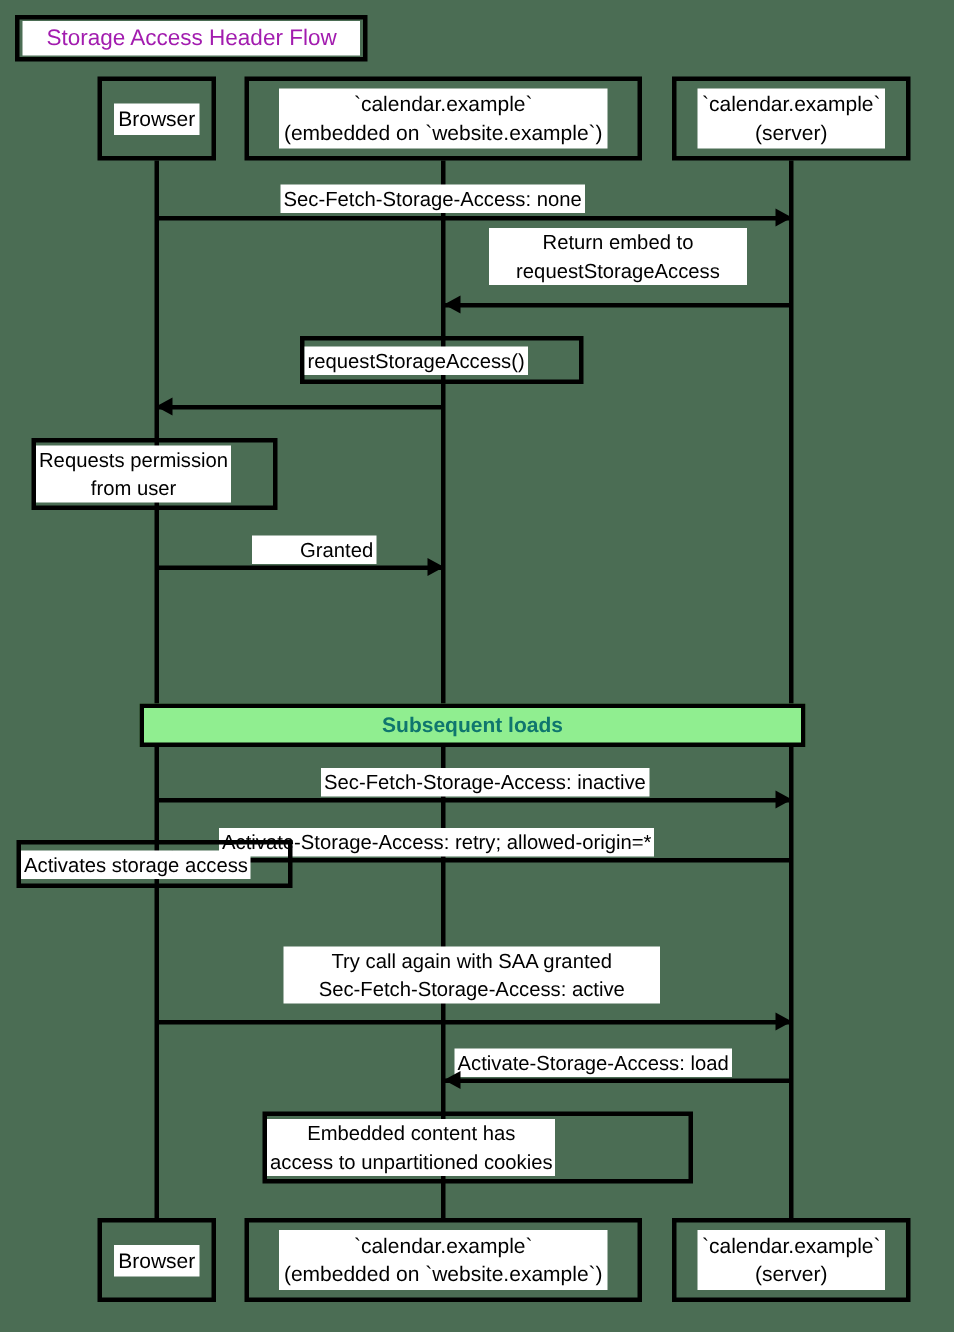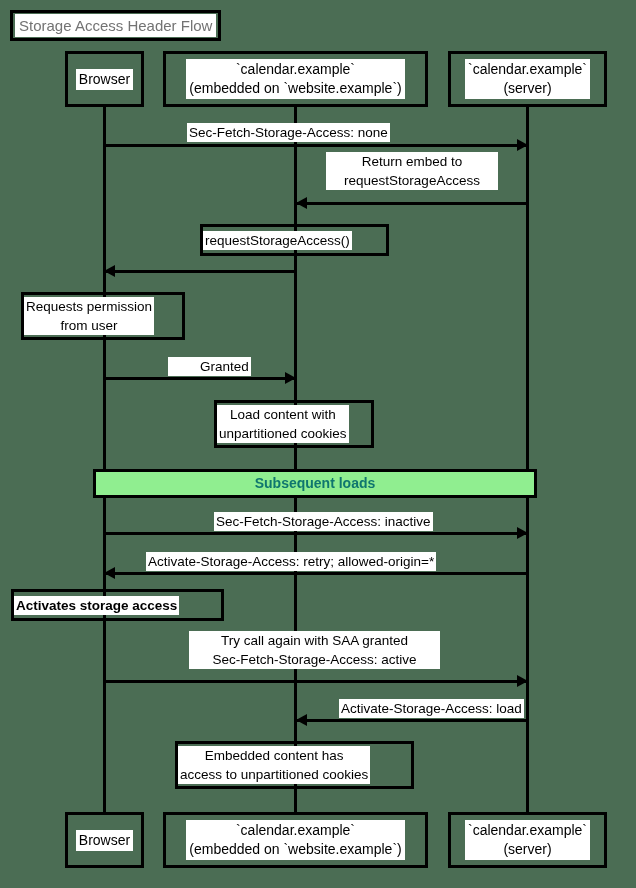--- a/index.html
+++ b/index.html
@@ -20,24 +20,24 @@
     position: absolute;
     left: 10px;
     top: 10px;
     border: 3px solid #000;
     background: transparent;
     padding: 1px 2px;
   }
   .title-frame .title-text {
     display: block;
     background: #ffffff;
-    color: #737373;
+    color: #a21caf;
     font-size: 15px;
     line-height: 21px;
-    padding: 1px 4px;
+    padding: 1px 16px;
     white-space: nowrap;
   }
   
   .participant {
     position: absolute;
     border: 3px solid #000;
     background: transparent;
     display: flex;
     align-items: center;
     justify-content: center;
@@ -166,51 +166,47 @@
 
   <div class="note" style="left:21px; top:292px; width:164px; height:48px;">
     <span class="note-text">Requests permission
 from user</span>
   </div>
 
   <div class="msg-label" style="left:168px; top:357px;padding-left:32px;">Granted</div>
   <div class="msg-line" style="left:104px; top:377px; width:192px;"></div>
   <div class="arrow-head right" style="left:285px; top:372px;"></div>
 
-  <div class="note" style="left:214px; top:400px; width:160px; height:48px;">
-    <span class="note-text">Load content with
-unpartitioned cookies</span>
-  </div>
 
   <div class="divider" style="left:93px; top:469px; width:444px; height:29px; background:#90ee90;">
     <span class="divider-text">Subsequent loads</span>
   </div>
 
   <div class="msg-label" style="left:188px; top:512px;margin-left:26px;">Sec-Fetch-Storage-Access: inactive</div>
   <div class="msg-line" style="left:104px; top:532px; width:424px;"></div>
   <div class="arrow-head right" style="left:517px; top:527px;"></div>
 
   <div class="msg-label" style="left:146px; top:552px;">Activate-Storage-Access: retry; allowed-origin=*</div>
   <div class="msg-line" style="left:104px; top:572px; width:424px;"></div>
   <div class="arrow-head left" style="left:104px; top:567px;"></div>
 
-  <div class="note" style="left:11px; top:589px; width:213px; height:32px;font-weight:bold;">
+  <div class="note" style="left:11px; top:560px; width:184px; height:32px;">
     <span class="note-text">Activates storage access</span>
   </div>
 
   <div class="msg-label" style="left:189px; top:631px; width:247px;">Try call again with SAA granted
 Sec-Fetch-Storage-Access: active</div>
   <div class="msg-line" style="left:104px; top:680px; width:424px;"></div>
   <div class="arrow-head right" style="left:517px; top:675px;"></div>
 
-  <div class="msg-label" style="left:303px; top:699px;margin-left:36px;">Activate-Storage-Access: load</div>
+  <div class="msg-label" style="left:303px; top:699px;">Activate-Storage-Access: load</div>
   <div class="msg-line" style="left:296px; top:719px; width:232px;"></div>
   <div class="arrow-head left" style="left:296px; top:714px;"></div>
 
-  <div class="note" style="left:175px; top:741px; width:239px; height:48px;">
+  <div class="note" style="left:175px; top:741px; width:287px; height:48px;">
     <span class="note-text">Embedded content has
 access to unpartitioned cookies</span>
   </div>
 
   <div class="participant" style="left:65px; top:812px; width:79px; height:56px;">
     <span class="plabel">Browser</span>
   </div>
   <div class="participant" style="left:163px; top:812px; width:265px; height:56px;">
     <span class="plabel">`calendar.example`
 (embedded on `website.example`)</span>

